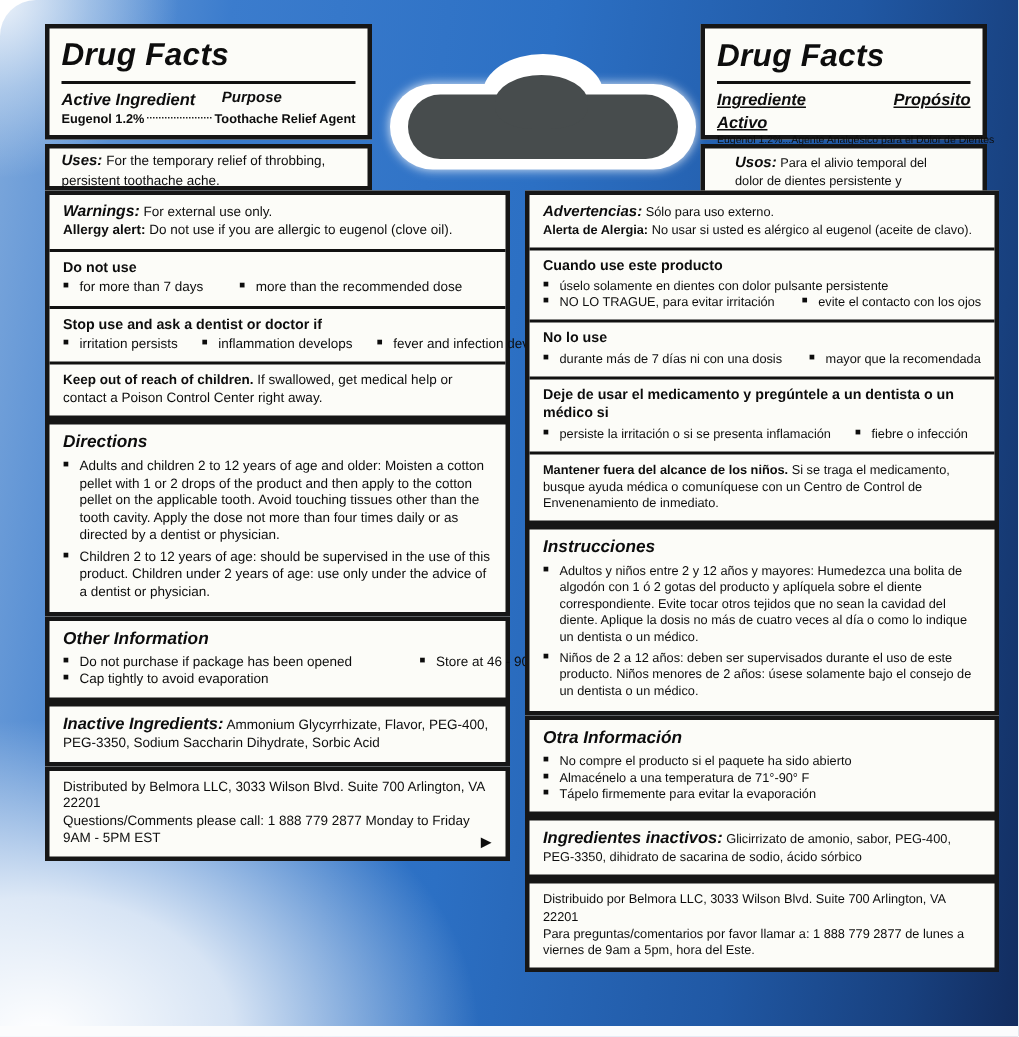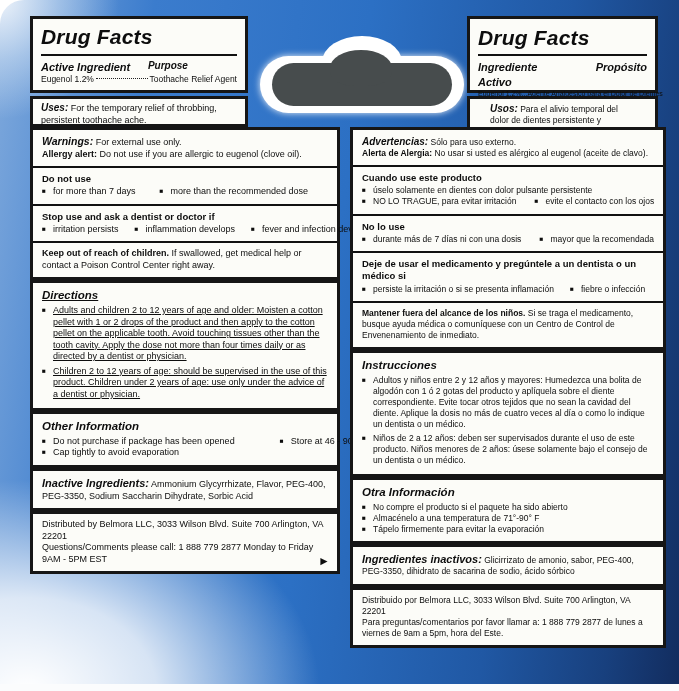--- a/index.html
+++ b/index.html
@@ -31,21 +31,21 @@
   .bb{font-weight:bold;}
   .hdg{font-weight:bold;font-size:9.5px;margin-bottom:1px;}
   .bighdg{font-weight:bold;font-style:italic;font-size:11.5px;margin-bottom:2px;}
   .en{font-size:9px;line-height:1.28;}
   .es{font-size:8.5px;line-height:1.3;}
   .b{position:relative;padding-left:11px;}
   .b::before{content:"■";position:absolute;left:0;top:1px;font-size:6.5px;}
   .row2{display:flex;gap:24px;}
   .row2 .b{white-space:nowrap;}
   .leader{flex:1;border-bottom:1.5px dotted #222;margin:0 2px 2px 2px;}
-  .ingline{display:flex;align-items:center;font-size:8.5px;}
+  .ingline{display:flex;align-items:center;font-size:8.5px;font-weight:bold;}
   
   .hbox{position:absolute;padding:5px 8px;}
   .hsub{display:flex;font-size:11px;}
   
   .tab-outer{position:absolute;left:260px;top:56px;width:204px;height:57px;background:#fff;border-radius:29px;box-shadow:0 0 7px rgba(255,255,255,0.9);}
   .tab-outer::before{content:"";position:absolute;left:62px;top:-20px;width:80px;height:52px;background:#fff;border-radius:50% 50% 40% 40%;}
   .tab-inner{position:absolute;left:272px;top:63px;width:180px;height:43px;background:#474c4d;border-radius:22px;}
   .tab-inner::before{content:"";position:absolute;left:58px;top:-13px;width:62px;height:36px;background:#474c4d;border-radius:50% 50% 40% 40%;}
   .arrow{position:absolute;right:7px;bottom:4px;font-size:12px;line-height:1;}
   .bottom-strip{position:absolute;left:0;right:0;bottom:0;height:7px;background:#fbfcfd;}
@@ -74,21 +74,21 @@
   </div>
 
   <div class="dfbox hbox en" style="left:30px;top:96px;width:218px;height:31px;padding:3px 8px;">
     <span class="bi" style="font-size:10px;">Uses:</span>
     <span>For the temporary relief of throbbing, persistent toothache ache.</span>
   </div>
 
   <div class="dfbox hbox es" style="left:467px;top:16px;width:191px;height:77px;">
     <div class="title">Drug Facts</div>
     <div class="rule"></div>
-    <div class="hsub" style="gap:32px;">
+    <div class="hsub" style="gap:32px;text-decoration:underline;">
       <span class="bi">Ingrediente Activo</span>
       <span class="bi">Propósito</span>
     </div>
     <div style="font-size:7px;white-space:nowrap;">Eugenol 1.2%...Agente Analgésico para el Dolor de Dientes</div>
   </div>
 
   <div class="dfbox hbox es" style="left:467px;top:96px;width:191px;height:35px;padding:3px 20px;">
     <span class="bi" style="font-size:10px;">Usos:</span>
     <span>Para el alivio temporal del dolor de dientes persistente y punzante.</span>
   </div>
@@ -114,21 +114,21 @@
           <span class="b">fever and infection develop</span>
         </div>
       </div>
       <div class="sec">
         <span class="bb">Keep out of reach of children.</span>
         <span>If swallowed, get medical help or contact a Poison Control Center right away.</span>
       </div>
     </div>
 
     <div class="dfbox">
-      <div class="sec" style="padding-bottom:8px;text-decoration:underline;">
+      <div class="sec" style="padding-bottom:8px;">
         <div class="bighdg">Directions</div>
         <div class="b" style="margin-bottom:3px;">Adults and children 2 to 12 years of age and older: Moisten a cotton pellet with 1 or 2 drops of the product and then apply to the cotton pellet on the applicable tooth. Avoid touching tissues other than the tooth cavity. Apply the dose not more than four times daily or as directed by a dentist or physician.</div>
         <div class="b">Children 2 to 12 years of age: should be supervised in the use of this product. Children under 2 years of age: use only under the advice of a dentist or physician.</div>
       </div>
     </div>
 
     <div class="dfbox">
       <div class="sec">
         <div class="bighdg">Other Information</div>
         <div class="row2" style="gap:45px;">

